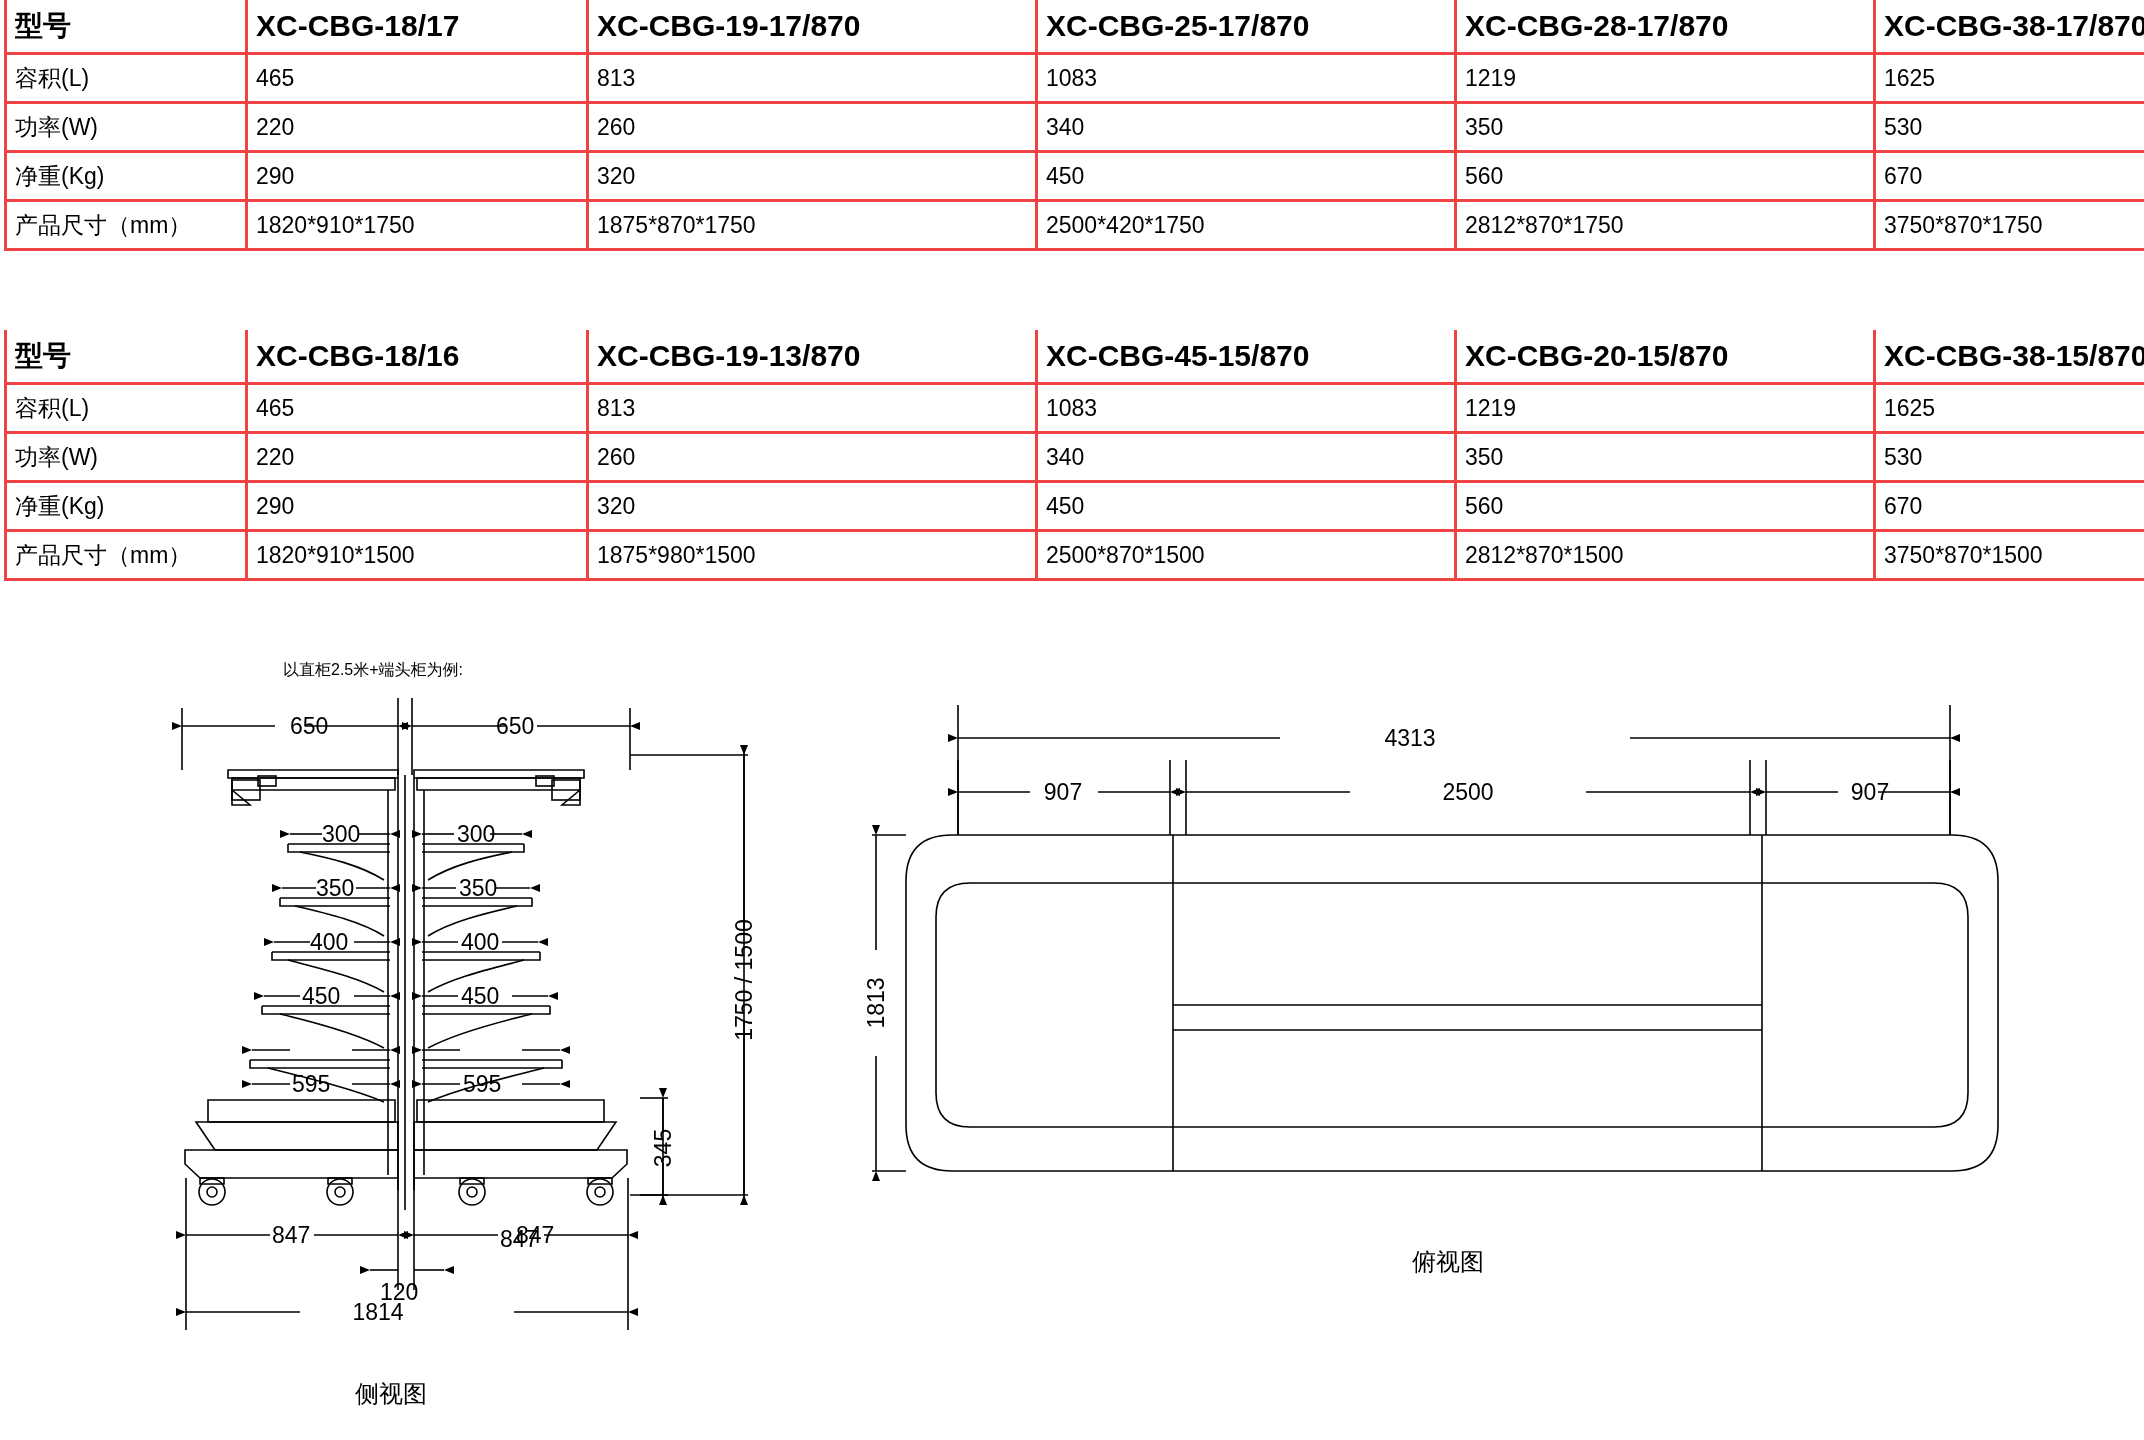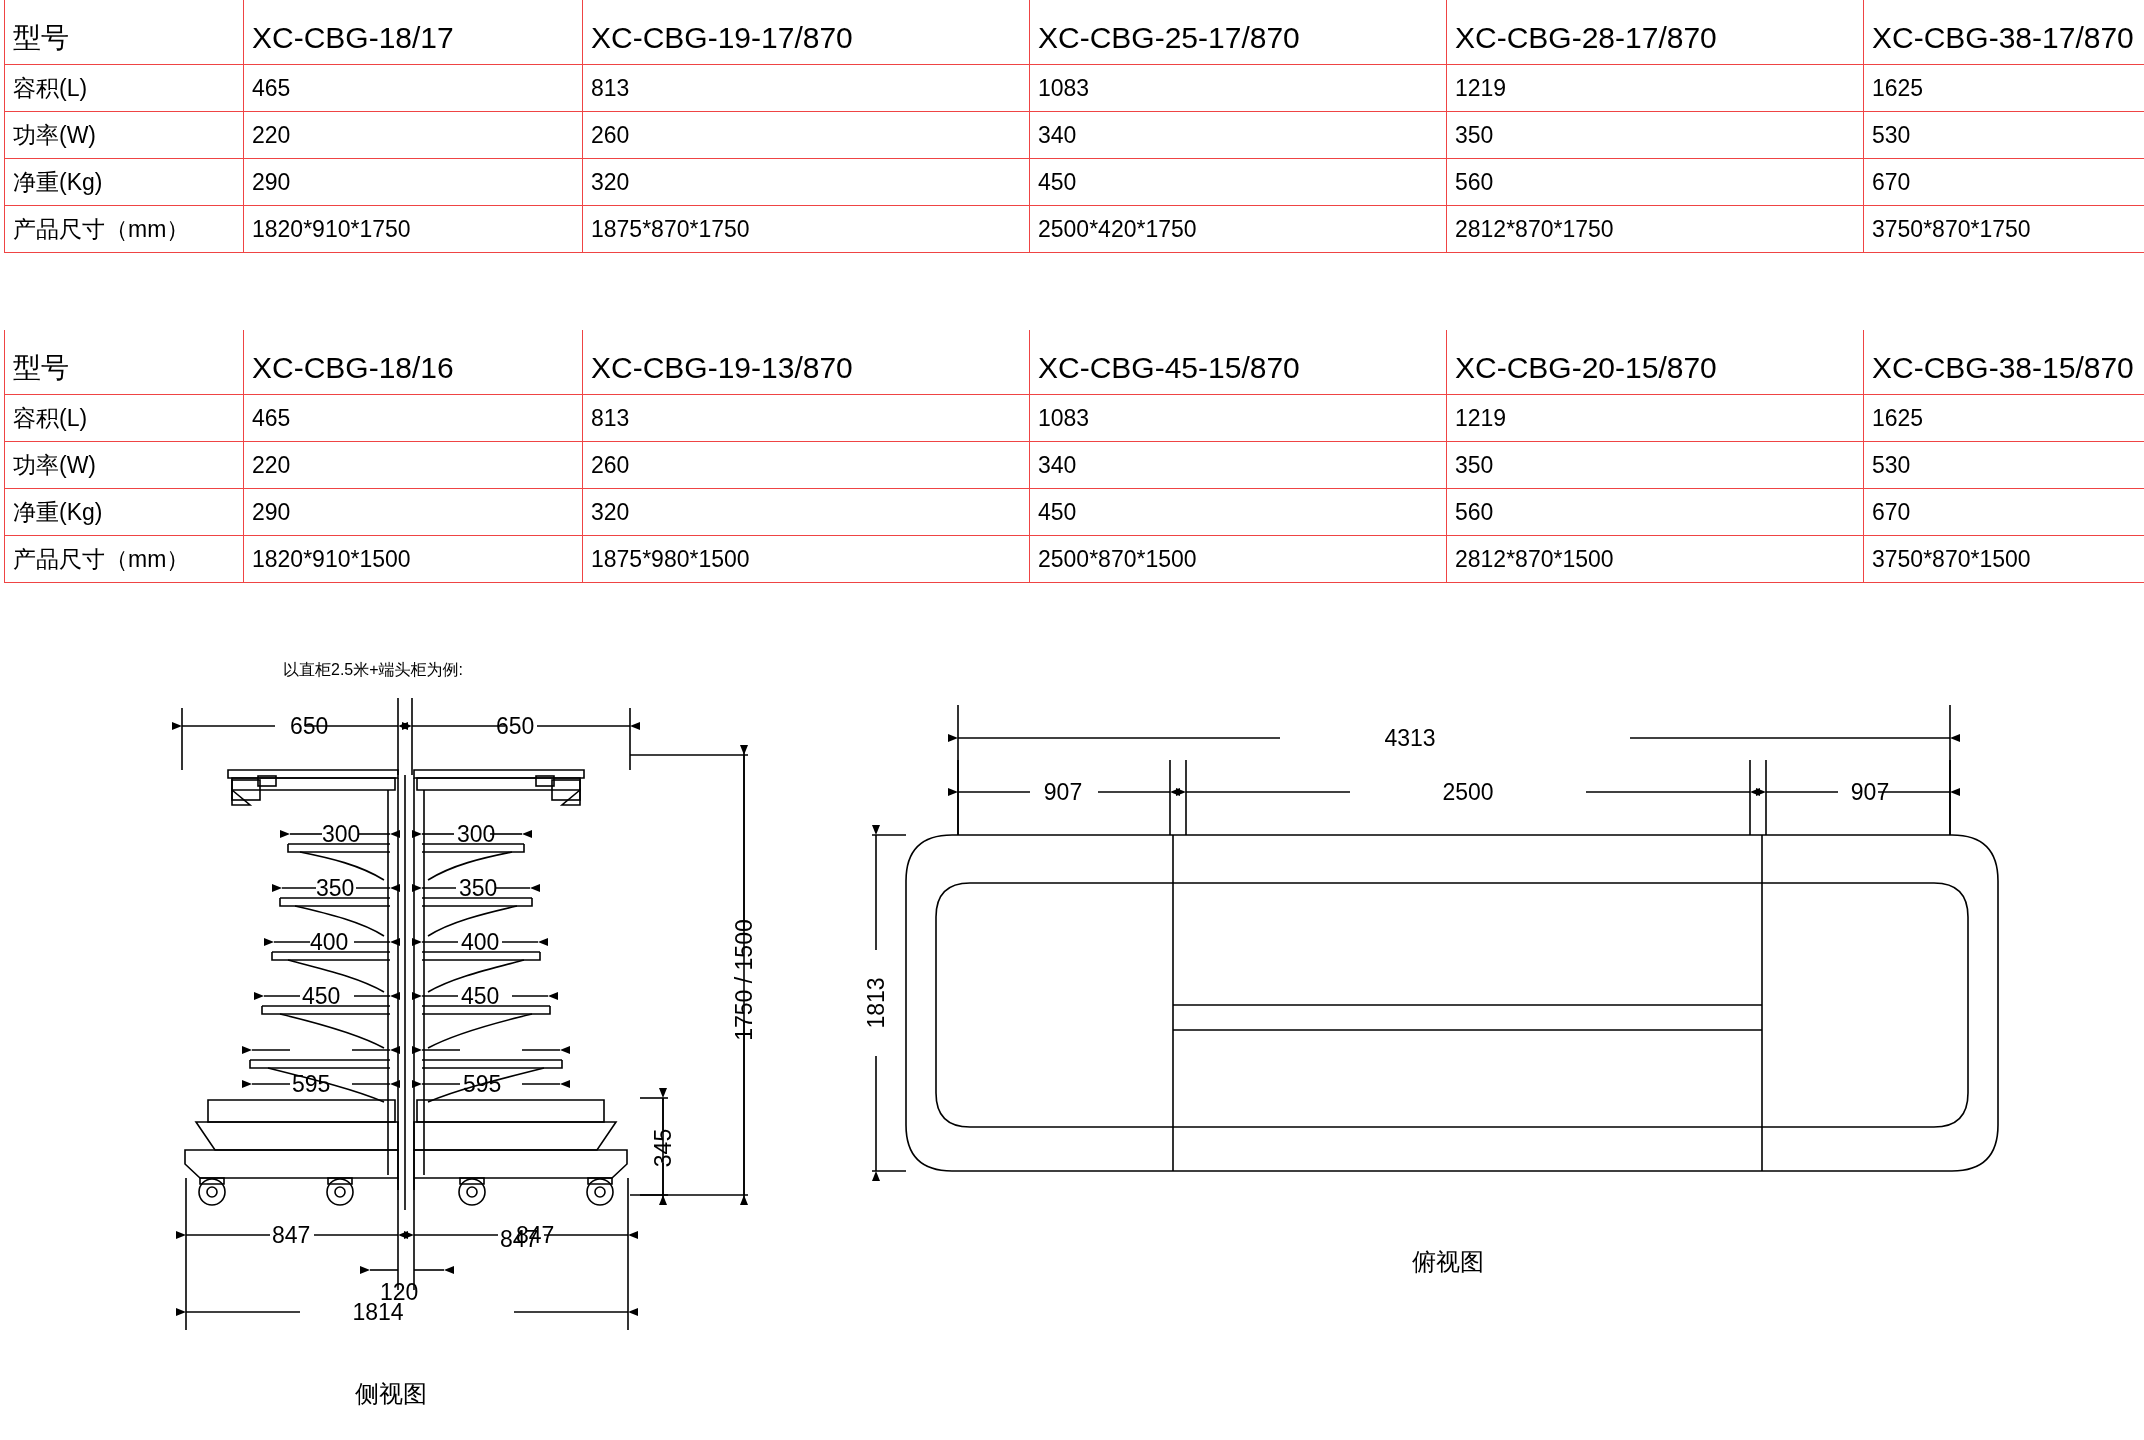--- a/index.html
+++ b/index.html
@@ -22,34 +22,34 @@
   }
 
   
   table.spec {
     border-collapse: collapse;
     table-layout: fixed;
     width: 2136px;
     margin-left: 0px;
   }
   table.spec td {
-    border: 1px solid #ef4444;
+    border: 3px solid #ef4444;
     padding: 4px 8px;
     font-size: 23px;
     height: 38px;
     vertical-align: middle;
     white-space: nowrap;
     overflow: hidden;
   }
   table.spec tr.head td {
-    font-weight: normal;
+    font-weight: bold;
     font-size: 30px;
     height: 44px;
     border-top: none;
-    padding-top: 16px;
+    padding-top: 4px;
     margin-top: 41px;
   }
   table.spec tr.head td.lbl {
     font-size: 28px;
   }
   table.spec td.lbl {
     width: 222px;
   }
   table.spec td.c1 { width: 322px; }
   table.spec td.c2 { width: 430px; }

